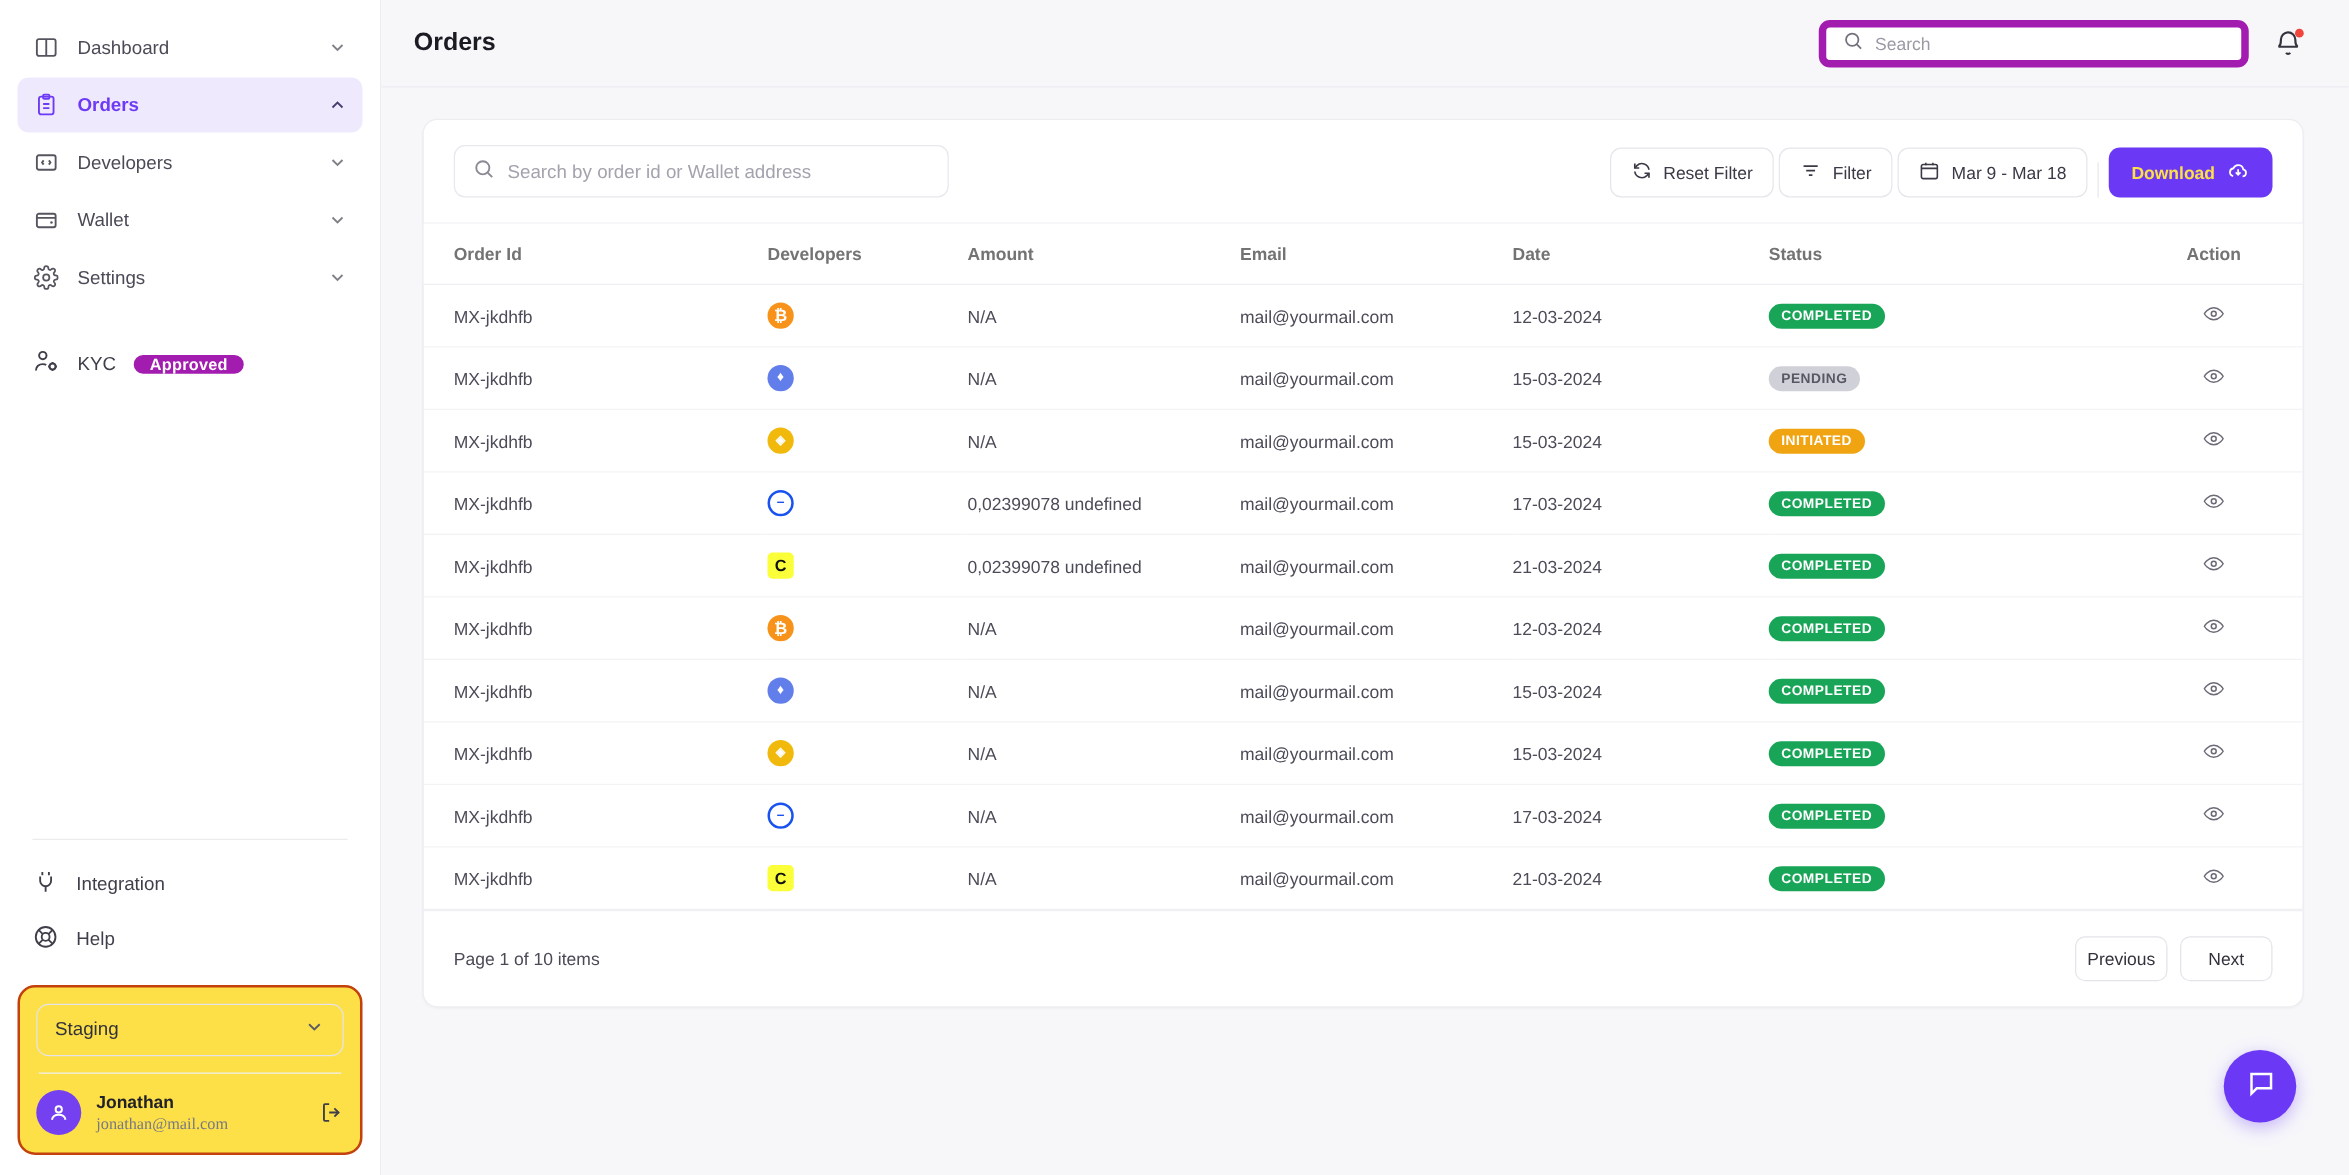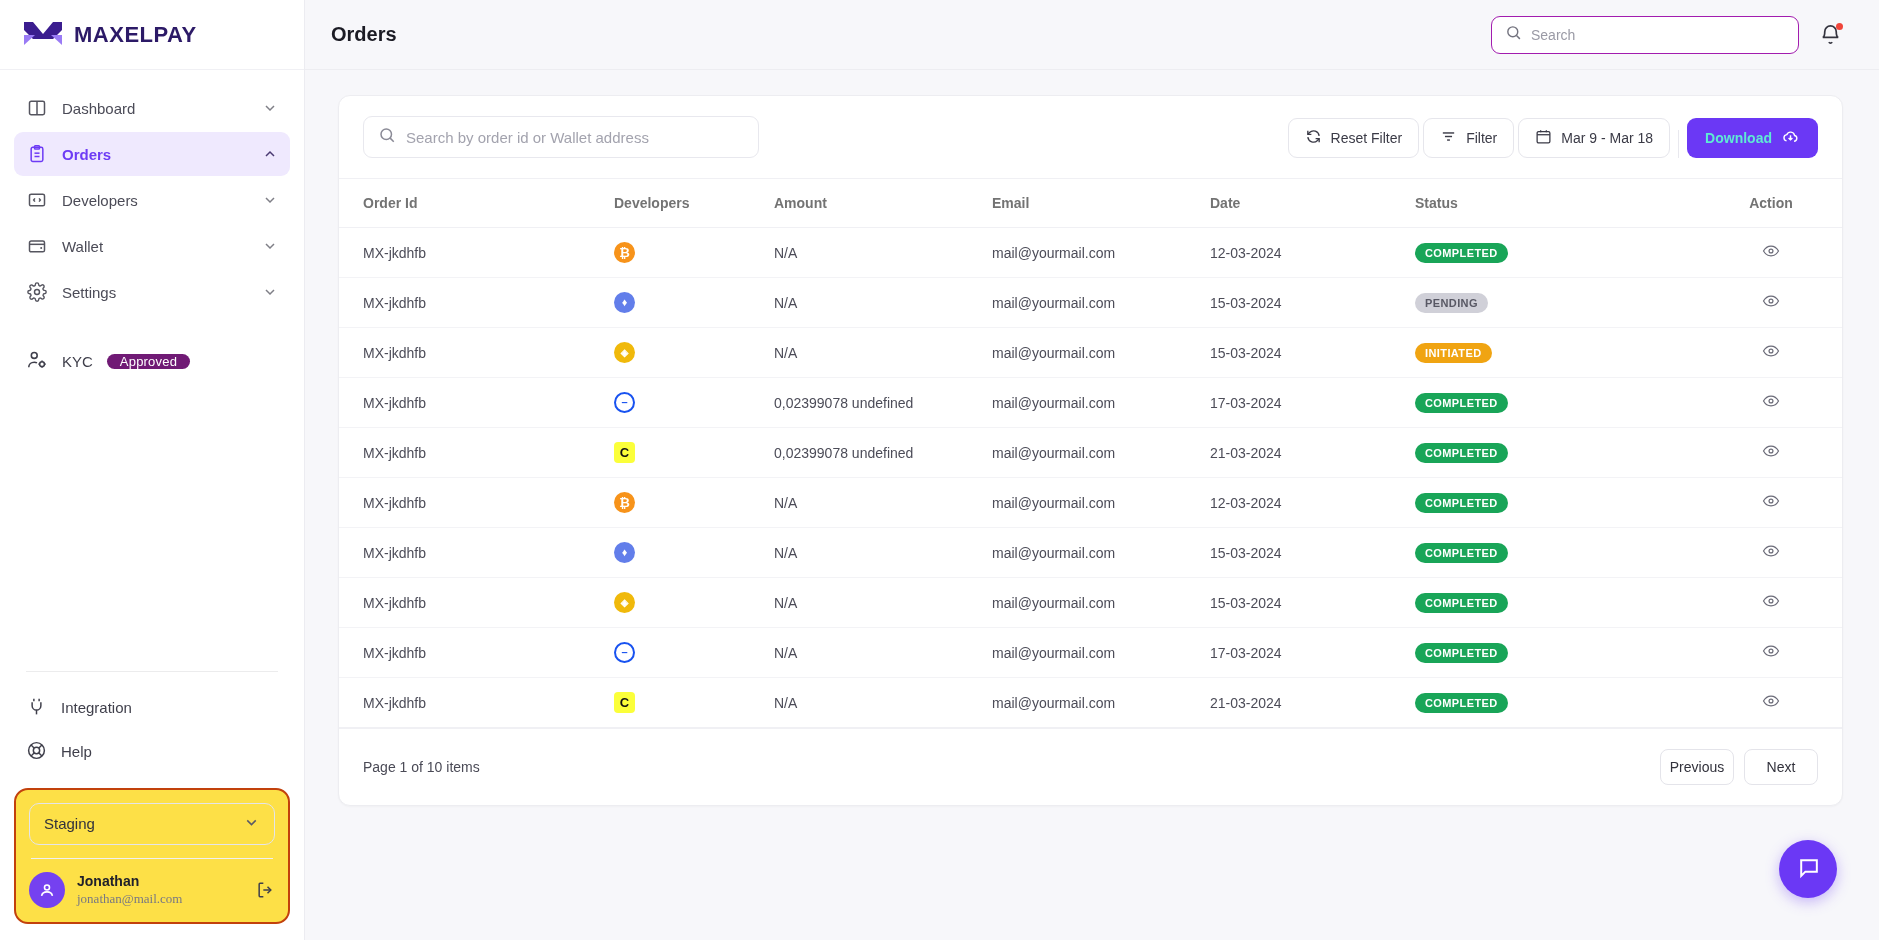--- a/index.html
+++ b/index.html
@@ -39,21 +39,21 @@
   .nav-item .chev { width: 16px; height: 16px; opacity: .75; }
   .nav-item.active { background: #efe9fe; color: #6d3bf5; font-weight: 600; }
   .nav-item.active .chev { opacity: 1; }
 
   .kyc-row {
     display: flex; align-items: center; gap: 14px;
     padding: 0 26px; height: 46px; margin-top: 22px;
     font-size: 15px; color: #3f3f4b; cursor: pointer;
   }
   .kyc-badge {
-    background: #701a75; color: #fff; font-size: 13px; font-weight: 400;
+    background: #a21caf; color: #fff; font-size: 13px; font-weight: 700;
     border-radius: 20px; padding: 0 13px; letter-spacing: .2px;
   }
 
   .sidebar-spacer { flex: 1 1 auto; }
   .sidebar-bottom { padding: 0 14px 16px 14px; }
   .divider { height: 1px; background: #ececed; margin: 0 12px 14px 12px; }
   .bottom-item {
     display: flex; align-items: center; gap: 14px;
     height: 44px; padding: 0 12px; font-size: 15px; color: #3f3f4b;
     cursor: pointer; border-radius: 9px;
@@ -79,22 +79,22 @@
   .logout { width: 20px; height: 20px; cursor: pointer; }
 
   
   .main { flex: 1 1 auto; height: 940px; display: flex; flex-direction: column; background: #f7f7fa; }
   .topbar {
     height: 70px; background: #f7f7fa; border-bottom: 1px solid #ededf1;
     display: flex; align-items: center; padding: 0 36px 0 26px; gap: 20px;
   }
   .page-title { font-size: 20px; font-weight: 700; color: #1b1b24; flex: 1; }
   .topsearch {
-    width: 308px; height: 38px; background: #fff;
-    border: 1px solid #a21caf; border-radius: 9px;
+    width: 344px; height: 38px; background: #fff;
+    border: 6px solid #a21caf; border-radius: 9px;
     display: flex; align-items: center; gap: 9px; padding: 0 13px;
   }
   .topsearch input {
     border: 0; outline: 0; font-size: 14px; color: #2b2b35;
     width: 100%; background: transparent; font-family: "Liberation Sans", sans-serif;
   }
   .topsearch input::placeholder { color: #9a9aa5; }
   .bell-wrap { position: relative; width: 24px; height: 24px; cursor: pointer; }
   .bell-dot {
     position: absolute; top: 0px; right: 0px; width: 7px; height: 7px;
@@ -122,21 +122,21 @@
   .tsearch input::placeholder { color: #a3a3ae; }
   .tb-spacer { flex: 1 1 auto; }
   .btn {
     height: 40px; border: 1px solid #e6e6ec; border-radius: 9px; background: #fff;
     display: flex; align-items: center; gap: 9px; padding: 0 16px;
     font-size: 14px; color: #3a3a46; cursor: pointer; white-space: nowrap;
     font-family: "Liberation Sans", sans-serif;
   }
   .vline { width: 1px; height: 28px; background: #e8e8ee; margin: 0 4px; }
   .btn-primary {
-    height: 40px; border: 0; border-radius: 9px; background: #6b38f5; color: #5eead4;
+    height: 40px; border: 0; border-radius: 9px; background: #6b38f5; color: #fde047;
     display: flex; align-items: center; gap: 9px; padding: 0 18px;
     font-size: 14px; font-weight: 700; cursor: pointer;
     font-family: "Liberation Sans", sans-serif;
   }
 
   table { width: 100%; border-collapse: collapse; table-layout: fixed; }
   thead th {
     text-align: left; font-size: 14px; font-weight: 700; color: #737373;
     padding: 16px 0 16px 0; border-bottom: 1px solid #f0f0f4; background: #fff;
   }
@@ -188,30 +188,20 @@
     box-shadow: 0 4px 14px rgba(107,56,245,.35);
   }
 </style>
 </head>
 <body>
 
 <div class="app">
 
   <aside class="sidebar">
 
-    <div class="brand">
-      <span class="brand-logo">
-        <svg viewBox="0 0 42 32" width="42" height="32">
-          <path d="M2 3 L11 3 L21 15 L31 3 L40 3 L40 11 L31 20 L21 20 L11 20 L2 11 Z" fill="#3b1d8f"></path>
-          <path d="M2 16 L13 16 L2 26 Z" fill="#9a7bf5"></path>
-          <path d="M40 16 L29 16 L40 26 Z" fill="#9a7bf5"></path>
-        </svg>
-      </span>
-      <span class="brand-name">MAXELPAY</span>
-    </div>
 
     <nav class="nav">
 
       <div class="nav-item">
         <span class="ico">
           <svg viewBox="0 0 24 24" width="20" height="20" fill="none" stroke="#55555f" stroke-width="1.8">
             <rect x="3" y="4" width="18" height="16" rx="2"></rect>
               <line x1="12" y1="4" x2="12" y2="20"></line>
           </svg>
         </span>

